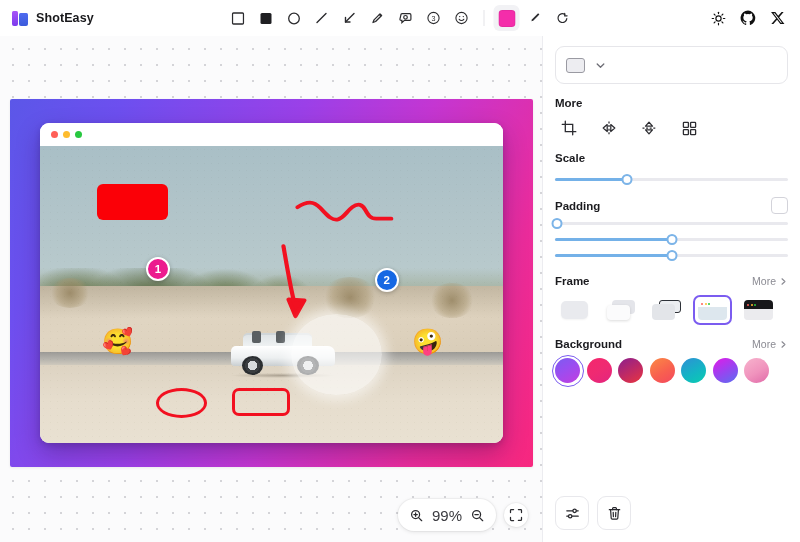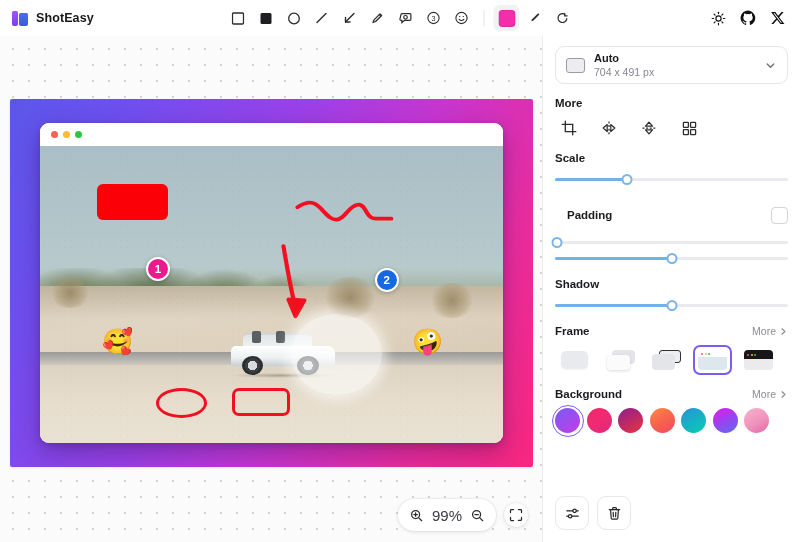--- a/index.html
+++ b/index.html
@@ -261,21 +261,21 @@
 
   .slider-wrap { position: relative; height: 14px; display: flex; align-items: center; margin-top: 2px; }
   .slider-track { position: absolute; left: 0; right: 0; height: 3px; background: #e9e9ee; border-radius: 2px; }
   .slider-fill { position: absolute; left: 0; height: 3px; background: #74b1e8; border-radius: 2px; }
   .slider-knob {
     position: absolute; width: 11px; height: 11px; border-radius: 50%;
     background: #fff; border: 2px solid #7cb4e8; transform: translateX(-50%); cursor: pointer;
   }
 
   .label-row { display: flex; align-items: center; margin: 11px 0 2px 0; }
-  .label-row .sec-title { margin: 12px; }
+  .label-row .sec-title { margin: 0; }
   .pad-box {
     margin-left: auto; width: 17px; height: 17px; border: 1.4px solid #d3d3da;
     border-radius: 4px; background: #fff; cursor: pointer;
   }
 
   .frame-row { display: flex; gap: 7px; }
   .frame-thumb {
     width: 39px; height: 30px; border-radius: 7px; cursor: pointer;
     border: 2px solid transparent; position: relative; overflow: hidden;
     background: #fff;
@@ -553,24 +553,20 @@
             </svg>
         </div>
       </div>
     </div>
 
     <div class="panel">
       <div class="panel-scroll">
 
         <div class="size-select">
           <span class="size-icon"></span>
-          <span class="size-text">
-            <span class="size-title">Auto</span>
-            <span class="size-sub">704 x 491 px</span>
-          </span>
           <span>
             <svg width="13" height="13" viewBox="0 0 13 13">
                 <polyline points="3.2,5 6.5,8.3 9.8,5" fill="none" stroke="#6e6e76" stroke-width="1.3" stroke-linecap="round" stroke-linejoin="round"></polyline>
               </svg>
           </span>
         </div>
 
         <div class="sec-title">More</div>
         <div class="quick-row">
           <div class="quick-btn">
@@ -627,21 +623,20 @@
           <div class="slider-fill" style="width:0%"></div>
           <div class="slider-knob" style="left:2px"></div>
         </div>
 
         <div class="slider-wrap">
           <div class="slider-track"></div>
           <div class="slider-fill" style="width:50%"></div>
           <div class="slider-knob" style="left:50%"></div>
         </div>
 
-        <div class="sec-title">Shadow</div>
         <div class="slider-wrap">
           <div class="slider-track"></div>
           <div class="slider-fill" style="width:50%"></div>
           <div class="slider-knob" style="left:50%"></div>
         </div>
 
         <div class="sec-title">
           <span>Frame</span>
           <span class="sec-more">
             <span>More</span>

